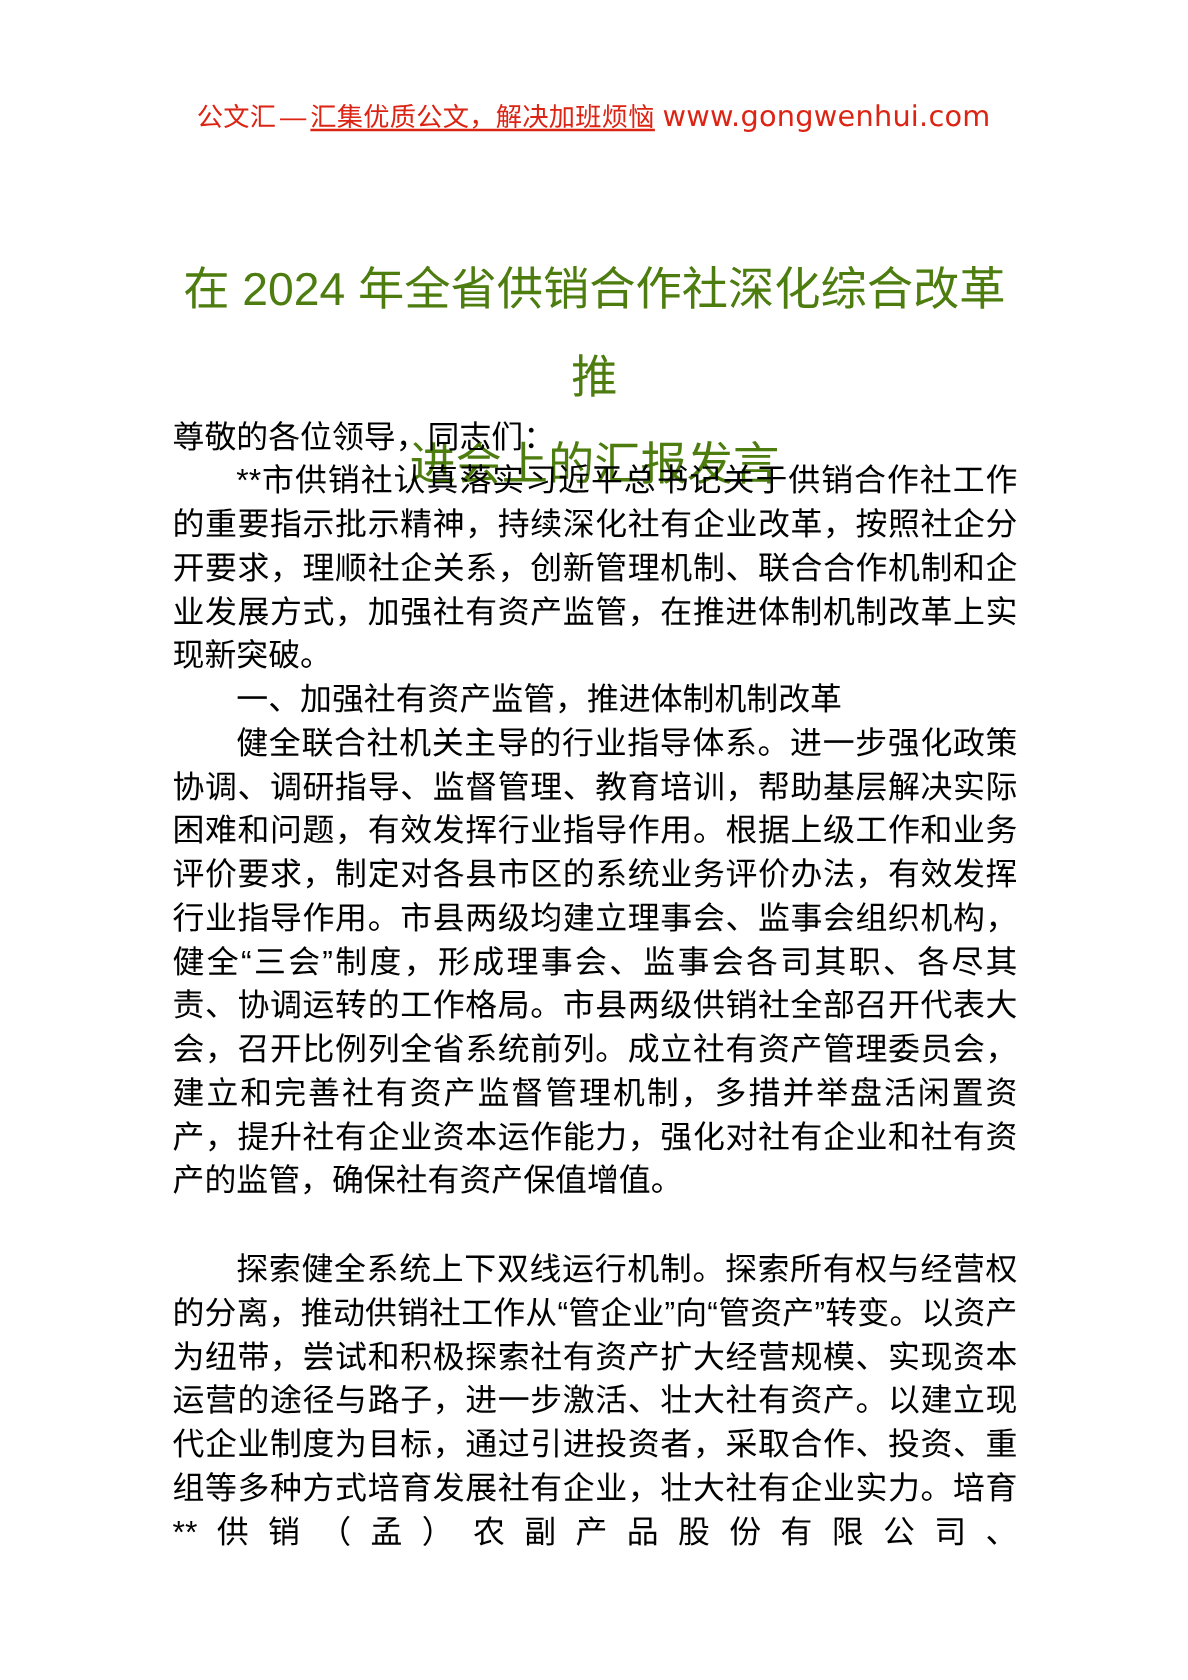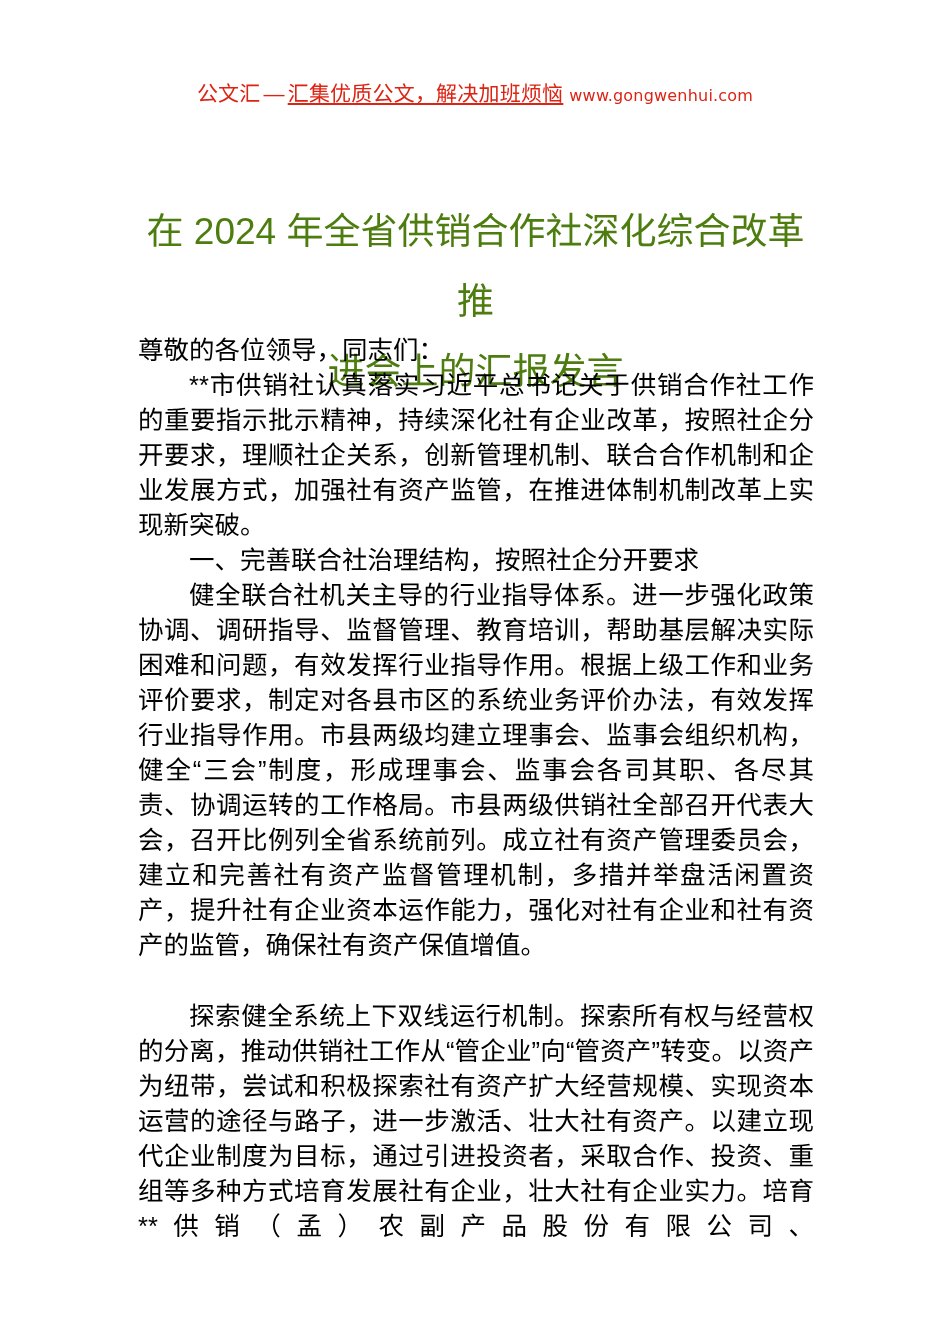--- a/index.html
+++ b/index.html
@@ -29,21 +29,21 @@
     font-size: 21px;
     line-height: 28px;
     letter-spacing: 0.2px;
     white-space: nowrap;
   }
   .site-header .brand { font-weight: 400; }
   .site-header .dash   { padding: 0 3px; }
   .site-header .tagline{ font-weight: 400; text-decoration: underline; }
   .site-header .url {
     font-family: "DejaVu Sans", "Liberation Sans", sans-serif;
-    font-size: 16px;
+    font-size: 23px;
     padding-left: 6px;
   }
 
   
   .doc-title {
     position: absolute;
     left: 138px;
     top: 172px;
     width: 675px;
     text-align: center;
@@ -98,18 +98,18 @@
   </div>
 
   <h1 class="doc-title">
     <span class="ln ln1">在 2024 年全省供销合作社深化综合改革推</span>
     <span class="ln ln2">进会上的汇报发言</span>
   </h1>
 
   <div class="doc-body">
     <p class="noindent">尊敬的各位领导，同志们：</p>
     <p class="indent">**市供销社认真落实习近平总书记关于供销合作社工作的重要指示批示精神，持续深化社有企业改革，按照社企分开要求，理顺社企关系，创新管理机制、联合合作机制和企业发展方式，加强社有资产监管，在推进体制机制改革上实现新突破。</p>
-    <p class="indent">一、完善联合社治理结构，按照社企分开要求</p>
+    <p class="indent">一、加强社有资产监管，推进体制机制改革</p>
     <p class="indent">健全联合社机关主导的行业指导体系。进一步强化政策协调、调研指导、监督管理、教育培训，帮助基层解决实际困难和问题，有效发挥行业指导作用。根据上级工作和业务评价要求，制定对各县市区的系统业务评价办法，有效发挥行业指导作用。市县两级均建立理事会、监事会组织机构，健全“三会”制度，形成理事会、监事会各司其职、各尽其责、协调运转的工作格局。市县两级供销社全部召开代表大会，召开比例列全省系统前列。成立社有资产管理委员会，建立和完善社有资产监督管理机制，多措并举盘活闲置资产，提升社有企业资本运作能力，强化对社有企业和社有资产的监管，确保社有资产保值增值。</p>
     <p class="indent clipped">探索健全系统上下双线运行机制。探索所有权与经营权的分离，推动供销社工作从“管企业”向“管资产”转变。以资产为纽带，尝试和积极探索社有资产扩大经营规模、实现资本运营的途径与路子，进一步激活、壮大社有资产。以建立现代企业制度为目标，通过引进投资者，采取合作、投资、重组等多种方式培育发展社有企业，壮大社有企业实力。培育**供销（孟）农副产品股份有限公司、</p>
   </div>
 
 </div>
 
 </body></html>

